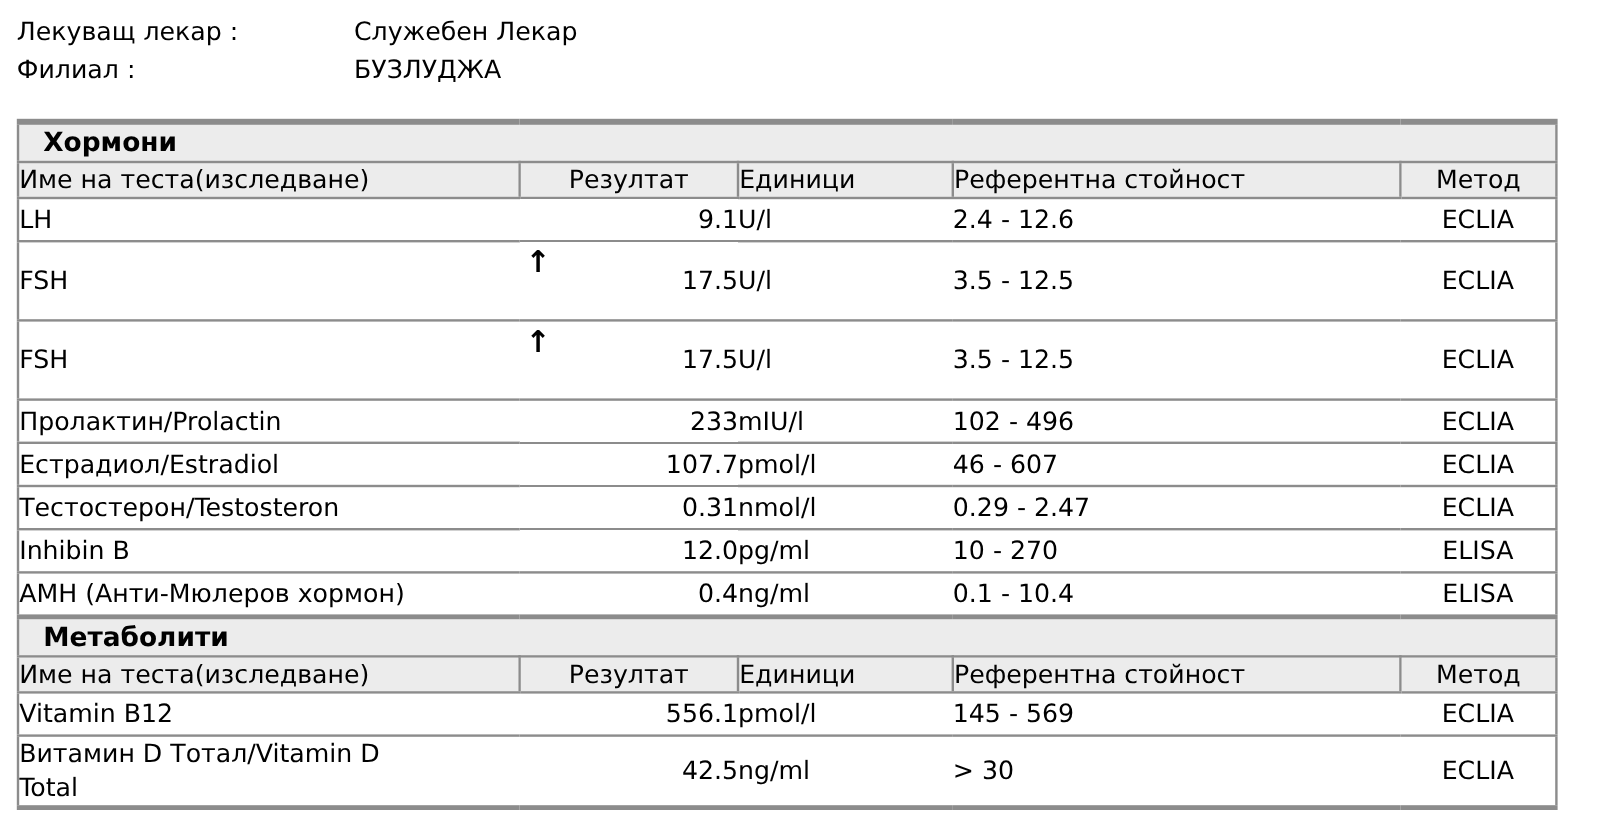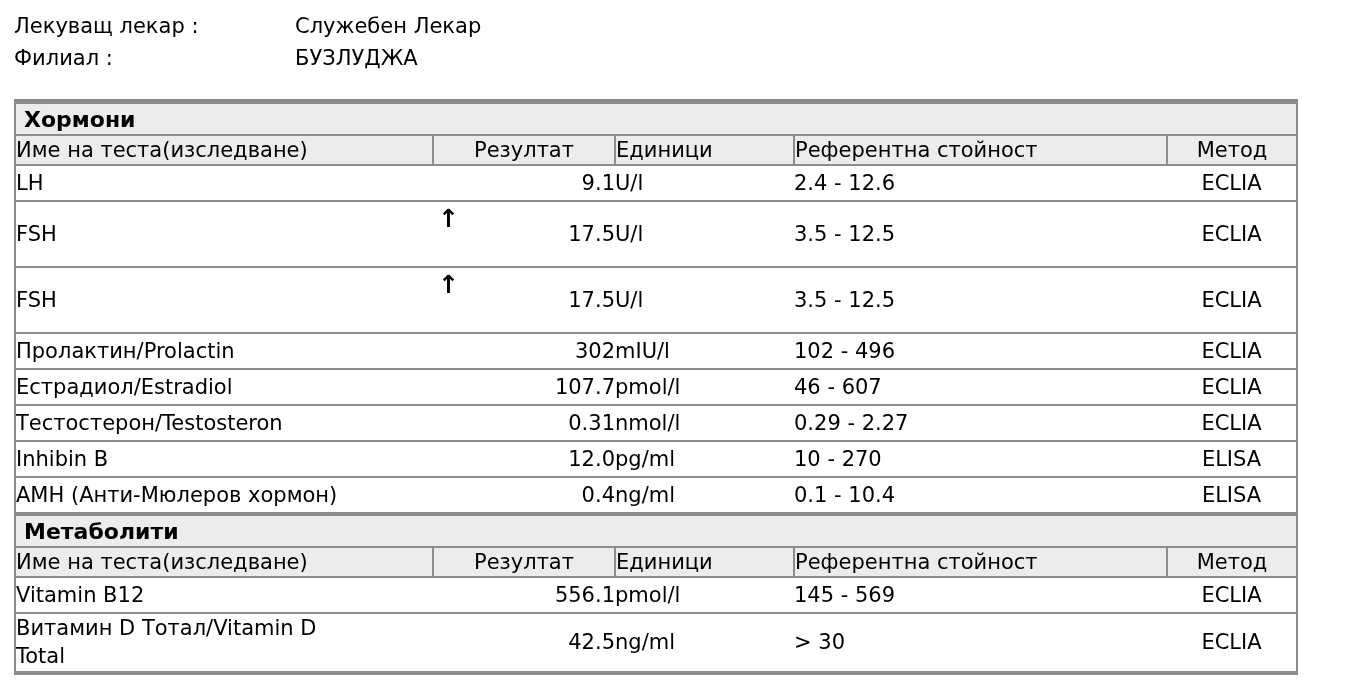--- a/index.html
+++ b/index.html
@@ -53,21 +53,21 @@
   table.results {
     border: 2px solid #8c8c8c;
     border-top-width: 5px;
     border-bottom-width: 4px;
   }
   tr.section-row td {
     background: #ececec;
     font-weight: bold;
     font-size: 22px;
     height: 30px;
-    padding: 0 0 0 8px;
+    padding: 0 0 0 20px;
     text-align: left;
   }
   tr.section-row.section-sep td {
     border-top: 4px solid #8c8c8c;
   }
   tr.colhead-row th {
     background: #ececec;
     font-weight: normal;
     height: 28px;
     white-space: nowrap;
@@ -156,37 +156,37 @@
         </tr>
         <tr class="data-row tall">
           <td class="name">FSH</td>
           <td class="result"><span class="flag-arrow">↑</span><span>17.5</span></td>
           <td class="units">U/l</td>
           <td class="reference">3.5 - 12.5</td>
           <td class="method">ECLIA</td>
         </tr>
         <tr class="data-row">
           <td class="name">Пролактин/Prolactin</td>
-          <td class="result"><span>302</span></td>
+          <td class="result"><span>233</span></td>
           <td class="units">mIU/l</td>
           <td class="reference">102 - 496</td>
           <td class="method">ECLIA</td>
         </tr>
         <tr class="data-row">
           <td class="name">Естрадиол/Estradiol</td>
           <td class="result"><span>107.7</span></td>
           <td class="units">pmol/l</td>
           <td class="reference">46 - 607</td>
           <td class="method">ECLIA</td>
         </tr>
         <tr class="data-row">
           <td class="name">Тестостерон/Testosteron</td>
           <td class="result"><span>0.31</span></td>
           <td class="units">nmol/l</td>
-          <td class="reference">0.29 - 2.27</td>
+          <td class="reference">0.29 - 2.47</td>
           <td class="method">ECLIA</td>
         </tr>
         <tr class="data-row">
           <td class="name">Inhibin B</td>
           <td class="result"><span>12.0</span></td>
           <td class="units">pg/ml</td>
           <td class="reference">10 - 270</td>
           <td class="method">ELISA</td>
         </tr>
         <tr class="data-row">

